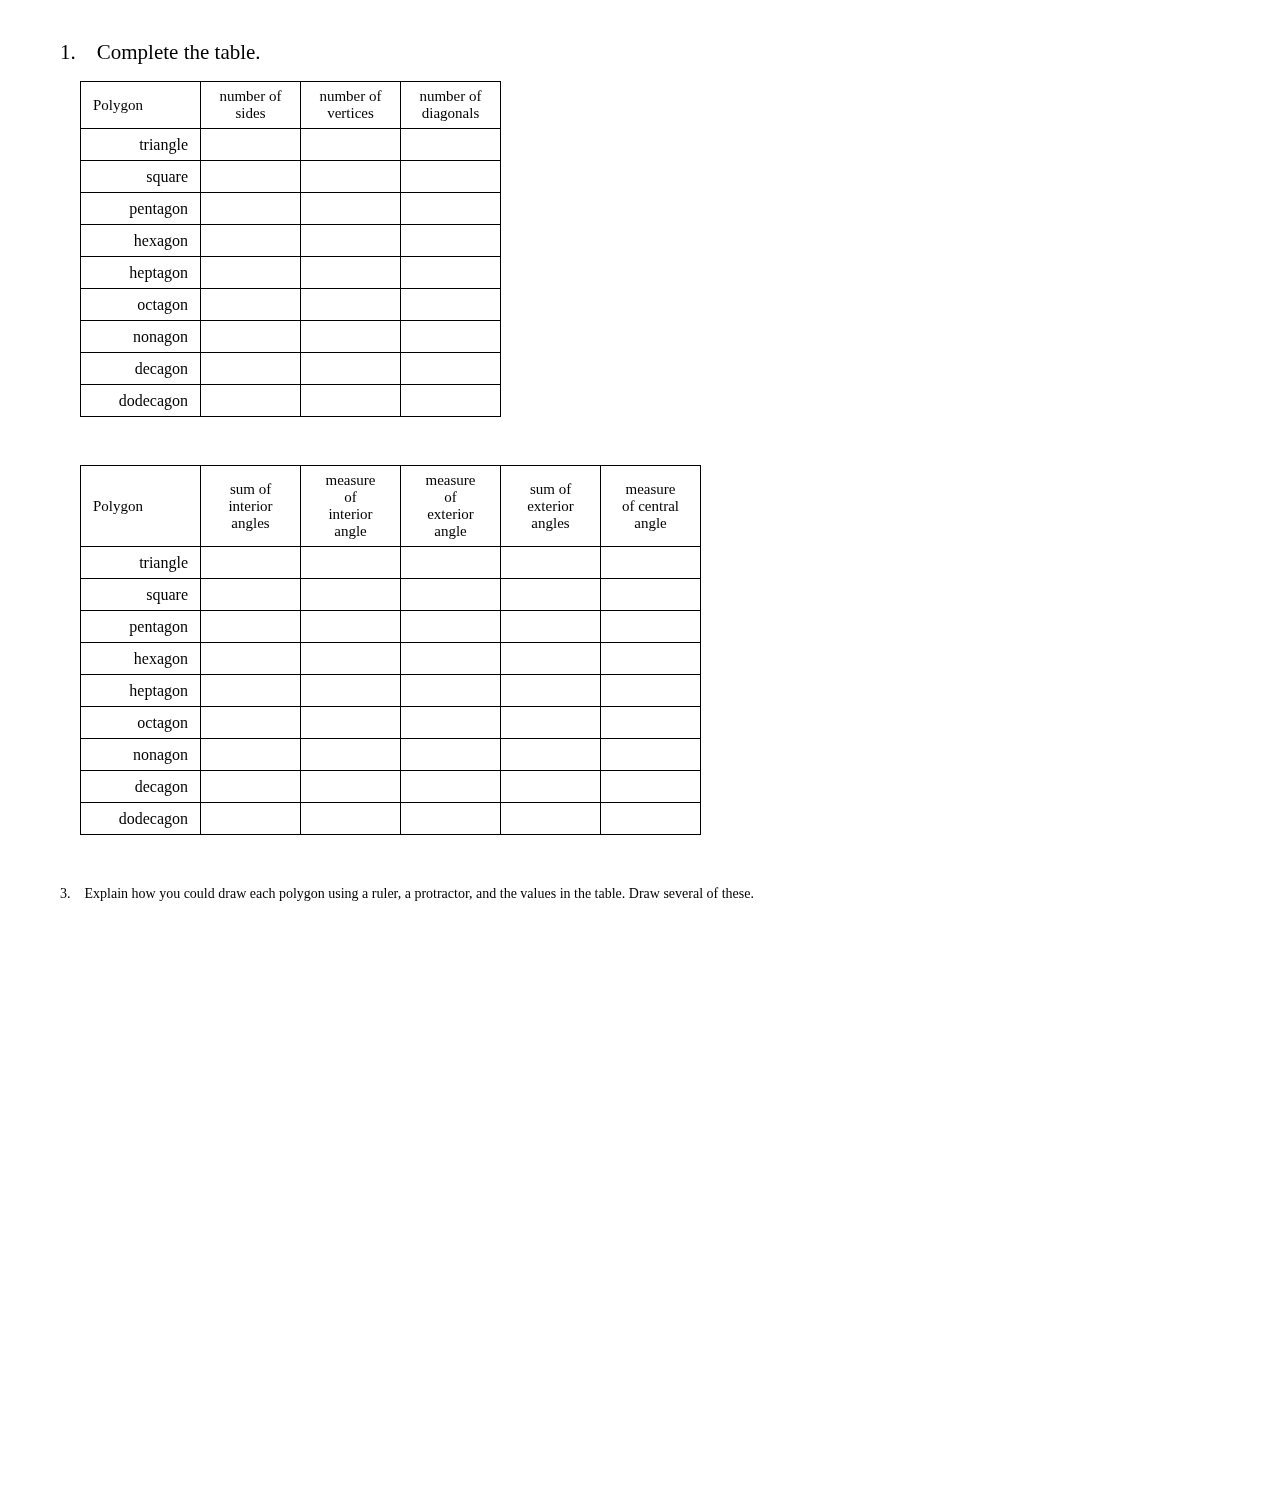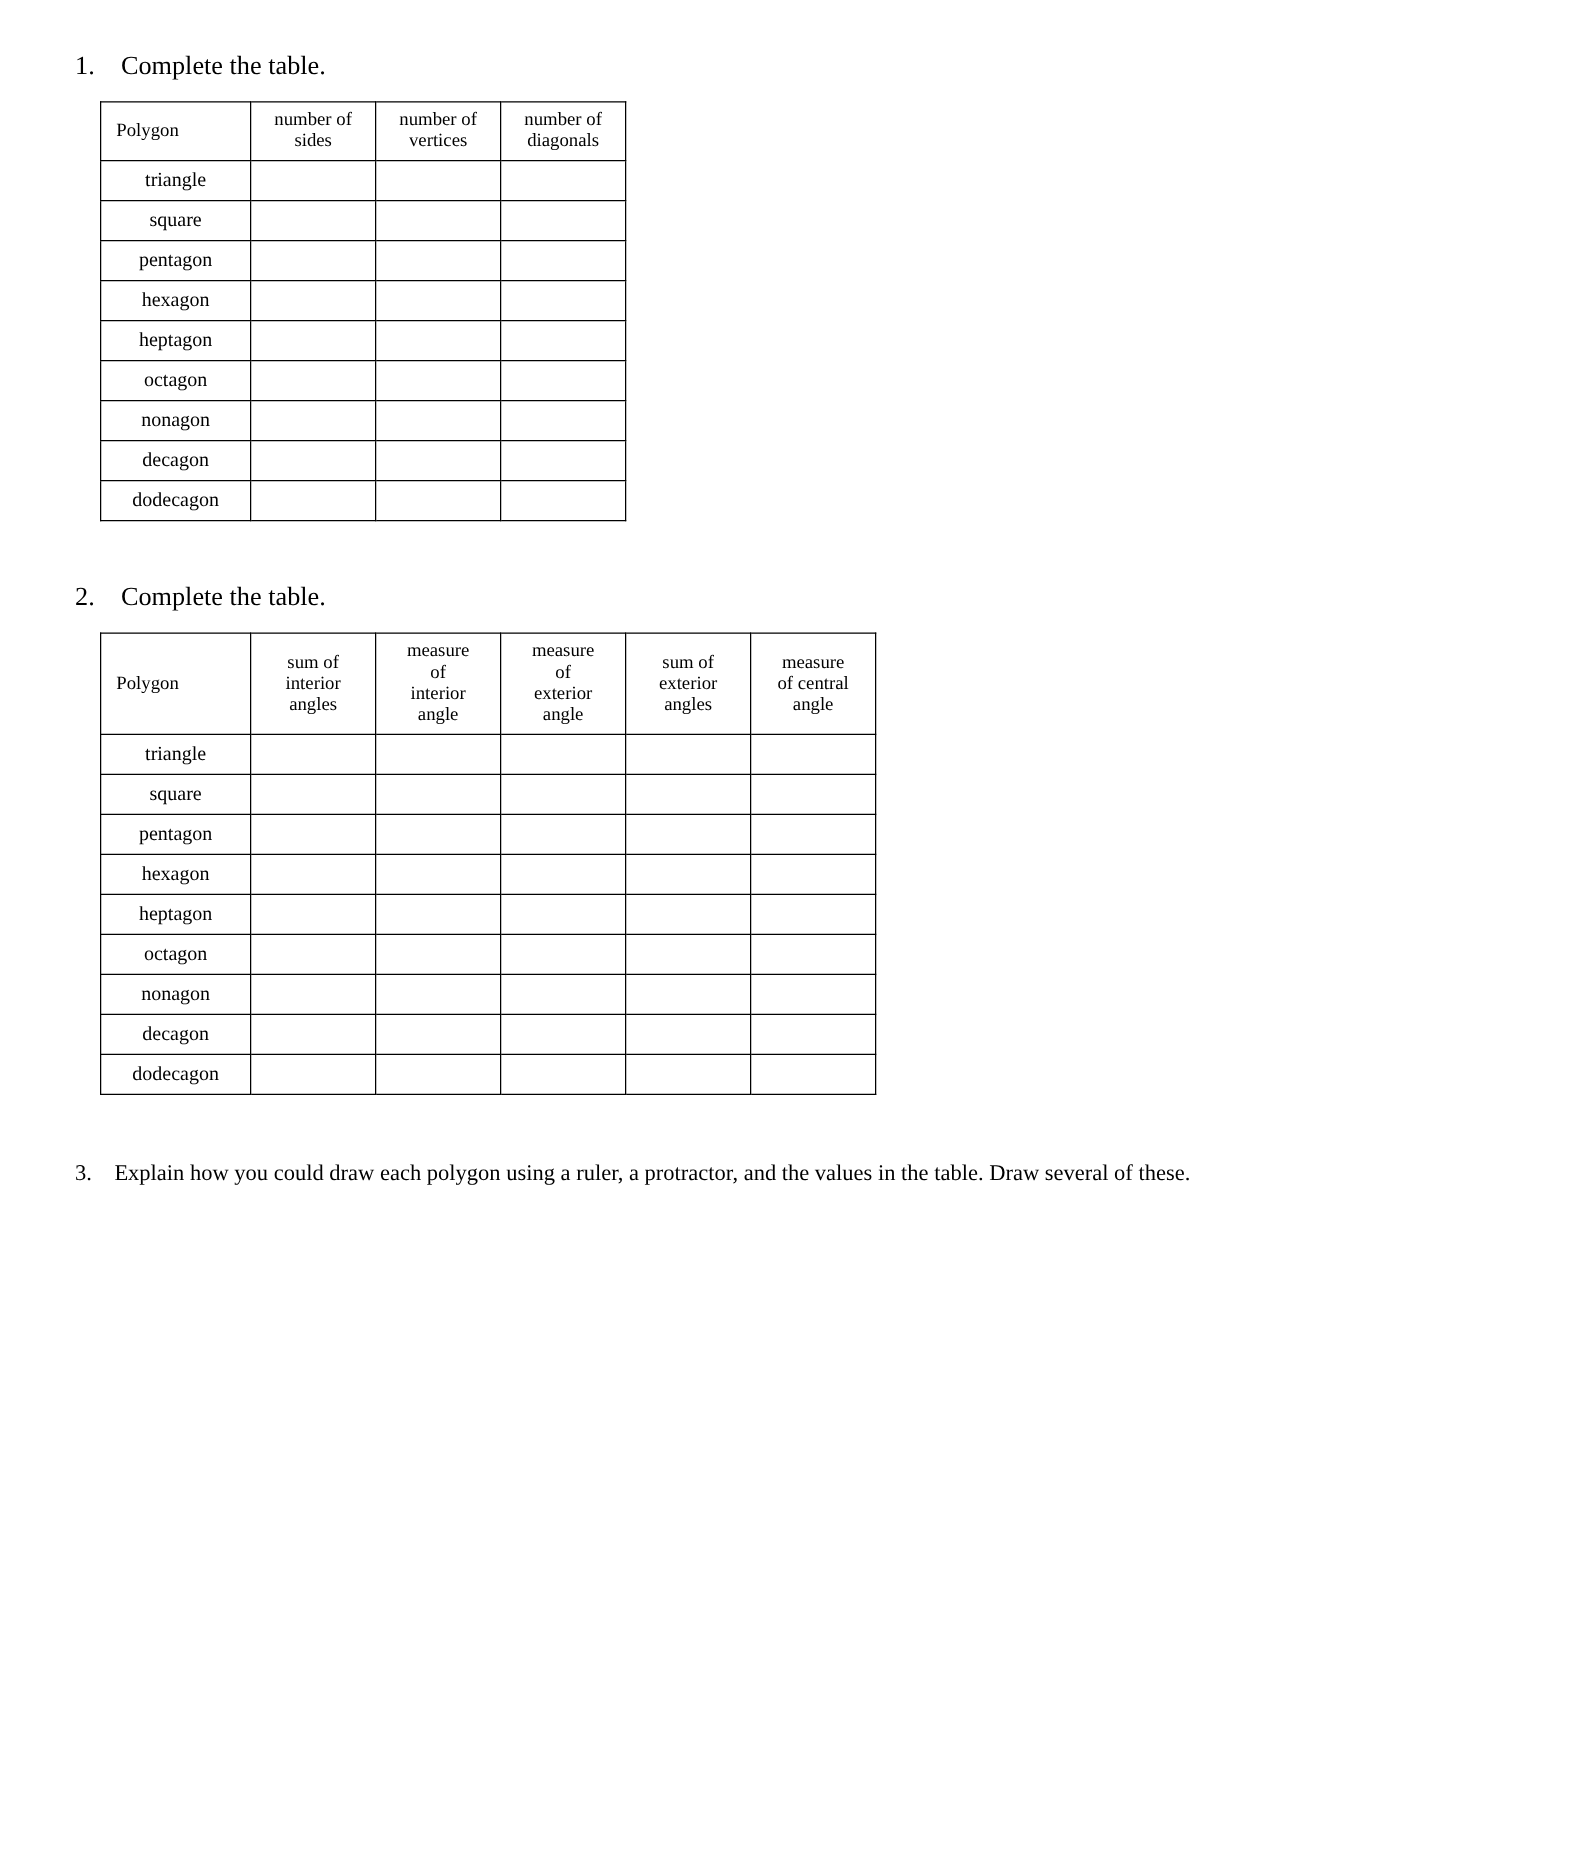--- a/index.html
+++ b/index.html
@@ -33,37 +33,37 @@
 
     table td, table th {
       border: 1px solid #000;
       padding: 6px 12px;
       text-align: center;
       vertical-align: middle;
       min-width: 80px;
     }
 
     table td.polygon-name {
-      text-align: center;
+      text-align: right;
       min-width: 120px;
     }
 
     table th {
       font-weight: normal;
       font-size: 15px;
     }
 
     table td.empty-cell {
       min-width: 100px;
       min-height: 28px;
       height: 32px;
     }
 
     .question-3-text {
-      font-size: 18px;
+      font-size: 14px;
       line-height: 1.6;
       font-family: Liberation Serif, serif;
     }
   </style>
 </head>
 <body>
 
 <div class="question">
   <p class="question-label">
     <span>1.</span>
@@ -133,25 +133,20 @@
         <td class="polygon-name">dodecagon</td>
         <td class="empty-cell"></td>
         <td class="empty-cell"></td>
         <td class="empty-cell"></td>
       </tr>
     </tbody>
   </table>
 </div>
 
 <div class="question">
-  <p class="question-label">
-    <span>2.</span>
-    &nbsp;&nbsp;
-    <span>Complete the table.</span>
-  </p>
 
   <table>
     <thead>
       <tr>
         <th style="text-align:left;">Polygon</th>
         <th>sum of<br>interior<br>angles</th>
         <th>measure<br>of<br>interior<br>angle</th>
         <th>measure<br>of<br>exterior<br>angle</th>
         <th>sum of<br>exterior<br>angles</th>
         <th>measure<br>of central<br>angle</th>

